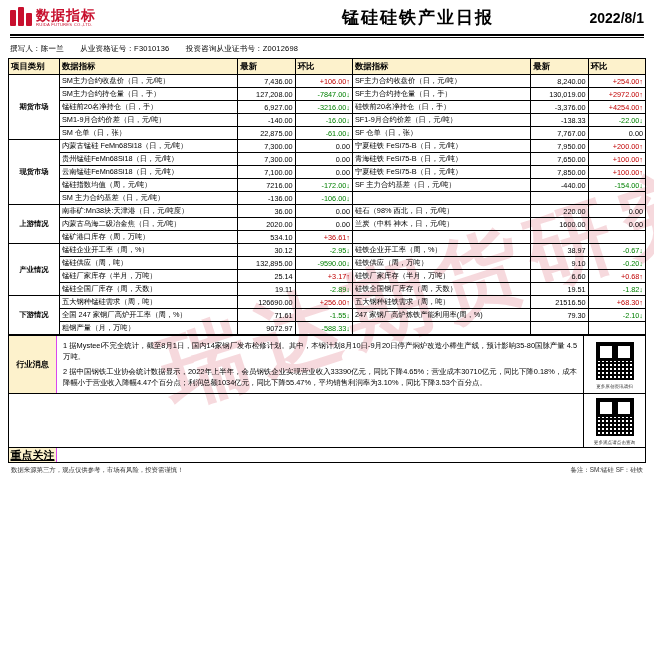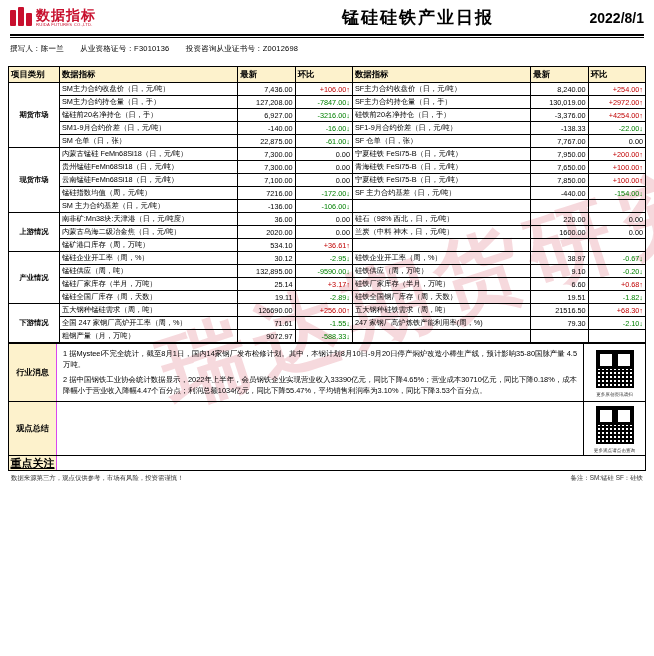--- a/index.html
+++ b/index.html
@@ -25,21 +25,21 @@
   .logo-mark .b3 { left:16px; top:6px; width:6px; height:13px; }
   .logo-text { line-height:1.05; }
   .logo-cn { font-size:14px; font-weight:bold; color:#c8102e; letter-spacing:1px; }
   .logo-en { font-size:4.2px; color:#c8102e; letter-spacing:.2px; }
   .doc-title { font-size:17px; font-weight:bold; letter-spacing:2px; text-align:right; flex:1; }
   .doc-date { font-size:14px; font-weight:bold; width:150px; text-align:right; }
 
   .rule { height:2px; background:#000; margin: 3px 2px 0 2px; }
   .rule-thin { height:1px; background:#000; margin: 1px 2px 4px 2px; }
 
-  .byline { font-size:7.5px; padding: 2px 2px 12px 2px; letter-spacing:.2px; }
+  .byline { font-size:7.5px; padding: 2px 2px 4px 2px; letter-spacing:.2px; }
   .byline span { margin-right: 14px; }
 
   
   table.main { width: 100%; border-collapse: collapse; table-layout: fixed; }
   table.main th, table.main td {
     border: 1px solid #000;
     padding: 1px 2px;
     font-size: 7.3px;
     height: 13px;
     vertical-align: middle;
@@ -342,21 +342,20 @@
         <p>1 据Mysteel不完全统计，截至8月1日，国内14家钢厂发布检修计划。其中，本钢计划8月10日-9月20日停产焖炉改造小棒生产线，预计影响35-80国脉产量 4.5万吨。</p>
         <p>2 据中国钢铁工业协会统计数据显示，2022年上半年，会员钢铁企业实现营业收入33390亿元，同比下降4.65%；营业成本30710亿元，同比下降0.18%，成本降幅小于营业收入降幅4.47个百分点；利润总额1034亿元，同比下降55.47%，平均销售利润率为3.10%，同比下降3.53个百分点。</p>
       </div>
       <div class="blk-qr">
         <div class="qr"></div>
         <div class="qr-cap">更多原创资讯请扫</div>
       </div>
     </div>
 
     <div class="blockrow">
-      <div class="blk-label">观点总结</div>
       <div class="blk-body">
       </div>
       <div class="blk-qr">
         <div class="qr"></div>
         <div class="qr-cap">更多观点请点击查询</div>
       </div>
     </div>
 
     <div class="focusrow">
       <div class="blk-label">重点关注</div>

